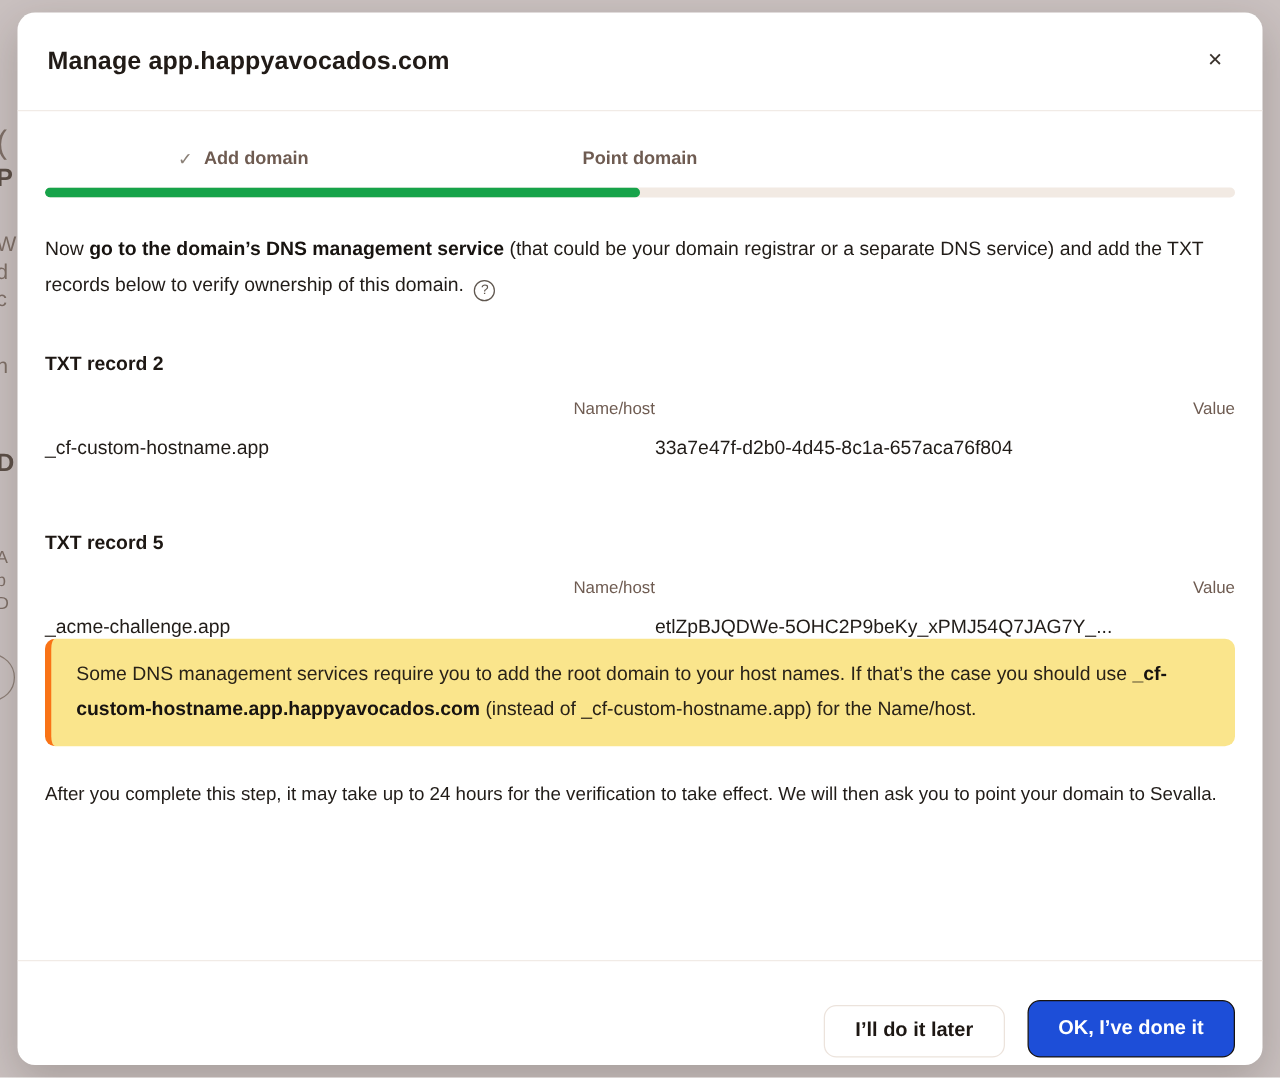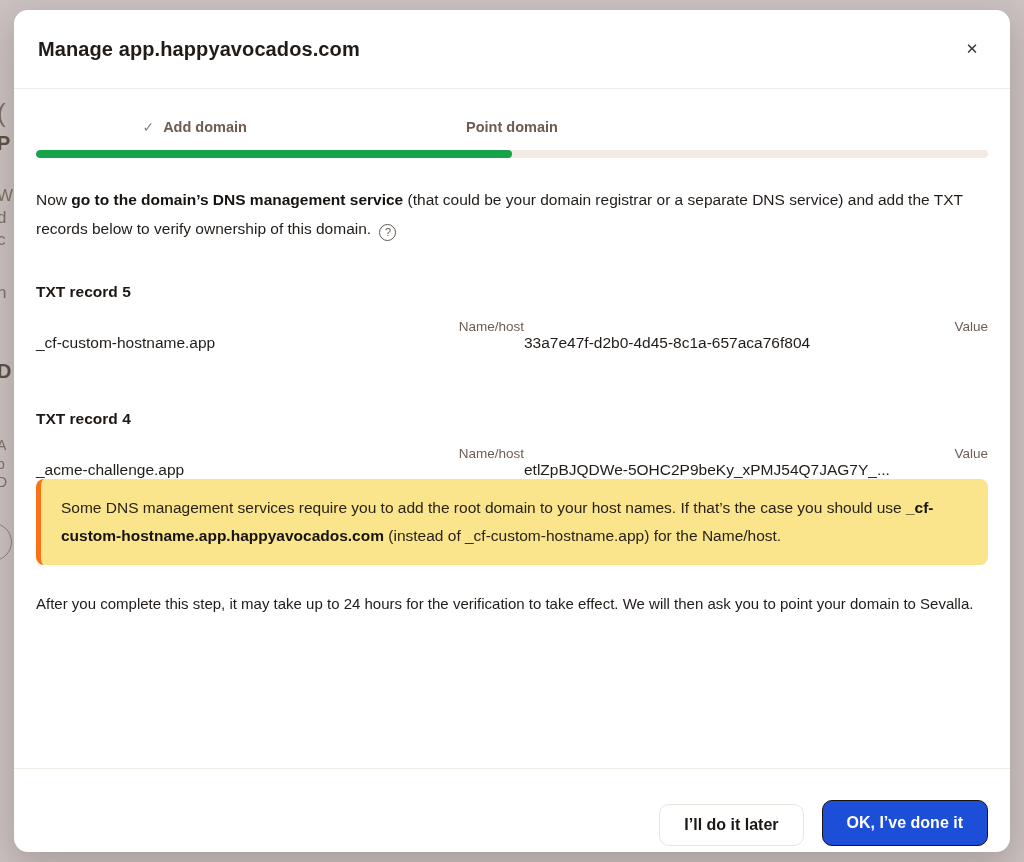--- a/index.html
+++ b/index.html
@@ -74,21 +74,21 @@
     border-radius:50%; font-size:11px; line-height:15px; text-align:center;
     color:#5f564e; vertical-align:-2px; margin-left:4px; cursor:pointer;
   }
 
   
   .record { margin-top:40px; }
   .record + .record { margin-top:58px; }
   .record-title { font-size:15.5px; font-weight:700; color:#1d1713; }
   .record-grid { display:grid; grid-template-columns:488px 1fr; }
   .record-labels { margin-top:18px; }
-  .record-values { }
+  .record-values { margin-top:16px; }
   .field-label { font-size:13.5px; color:#6f5c52;text-align:right; }
   .field-value { font-size:15.5px; color:#211c18; }
 
   
   .warning {
     background:#fae58c; border-left:5px solid #f97316;
     border-radius:8px; padding:15px 20px;
     font-size:15.5px; line-height:28px; color:#292218;
   }
 
@@ -149,33 +149,33 @@
     <div class="progress-track">
       <div class="progress-fill" style="width: 50%;"></div>
     </div>
 
     <p class="intro">
       <span>Now </span><b>go to the domain’s DNS management service</b><span> (that could be your domain registrar or a separate DNS service) and add the TXT records below to verify ownership of this domain.</span>
       <span class="help-icon">?</span>
     </p>
 
     <div class="record">
-      <div class="record-title">TXT record 5</div>
+      <div class="record-title">TXT record 2</div>
       <div class="record-grid record-labels">
         <div class="field-label">Name/host</div>
         <div class="field-label">Value</div>
       </div>
       <div class="record-grid record-values">
         <div class="field-value">_cf-custom-hostname.app</div>
         <div class="field-value">33a7e47f-d2b0-4d45-8c1a-657aca76f804</div>
       </div>
     </div>
 
     <div class="record">
-      <div class="record-title">TXT record 4</div>
+      <div class="record-title">TXT record 5</div>
       <div class="record-grid record-labels">
         <div class="field-label">Name/host</div>
         <div class="field-label">Value</div>
       </div>
       <div class="record-grid record-values">
         <div class="field-value">_acme-challenge.app</div>
         <div class="field-value">etlZpBJQDWe-5OHC2P9beKy_xPMJ54Q7JAG7Y_...</div>
       </div>
     </div>
 

